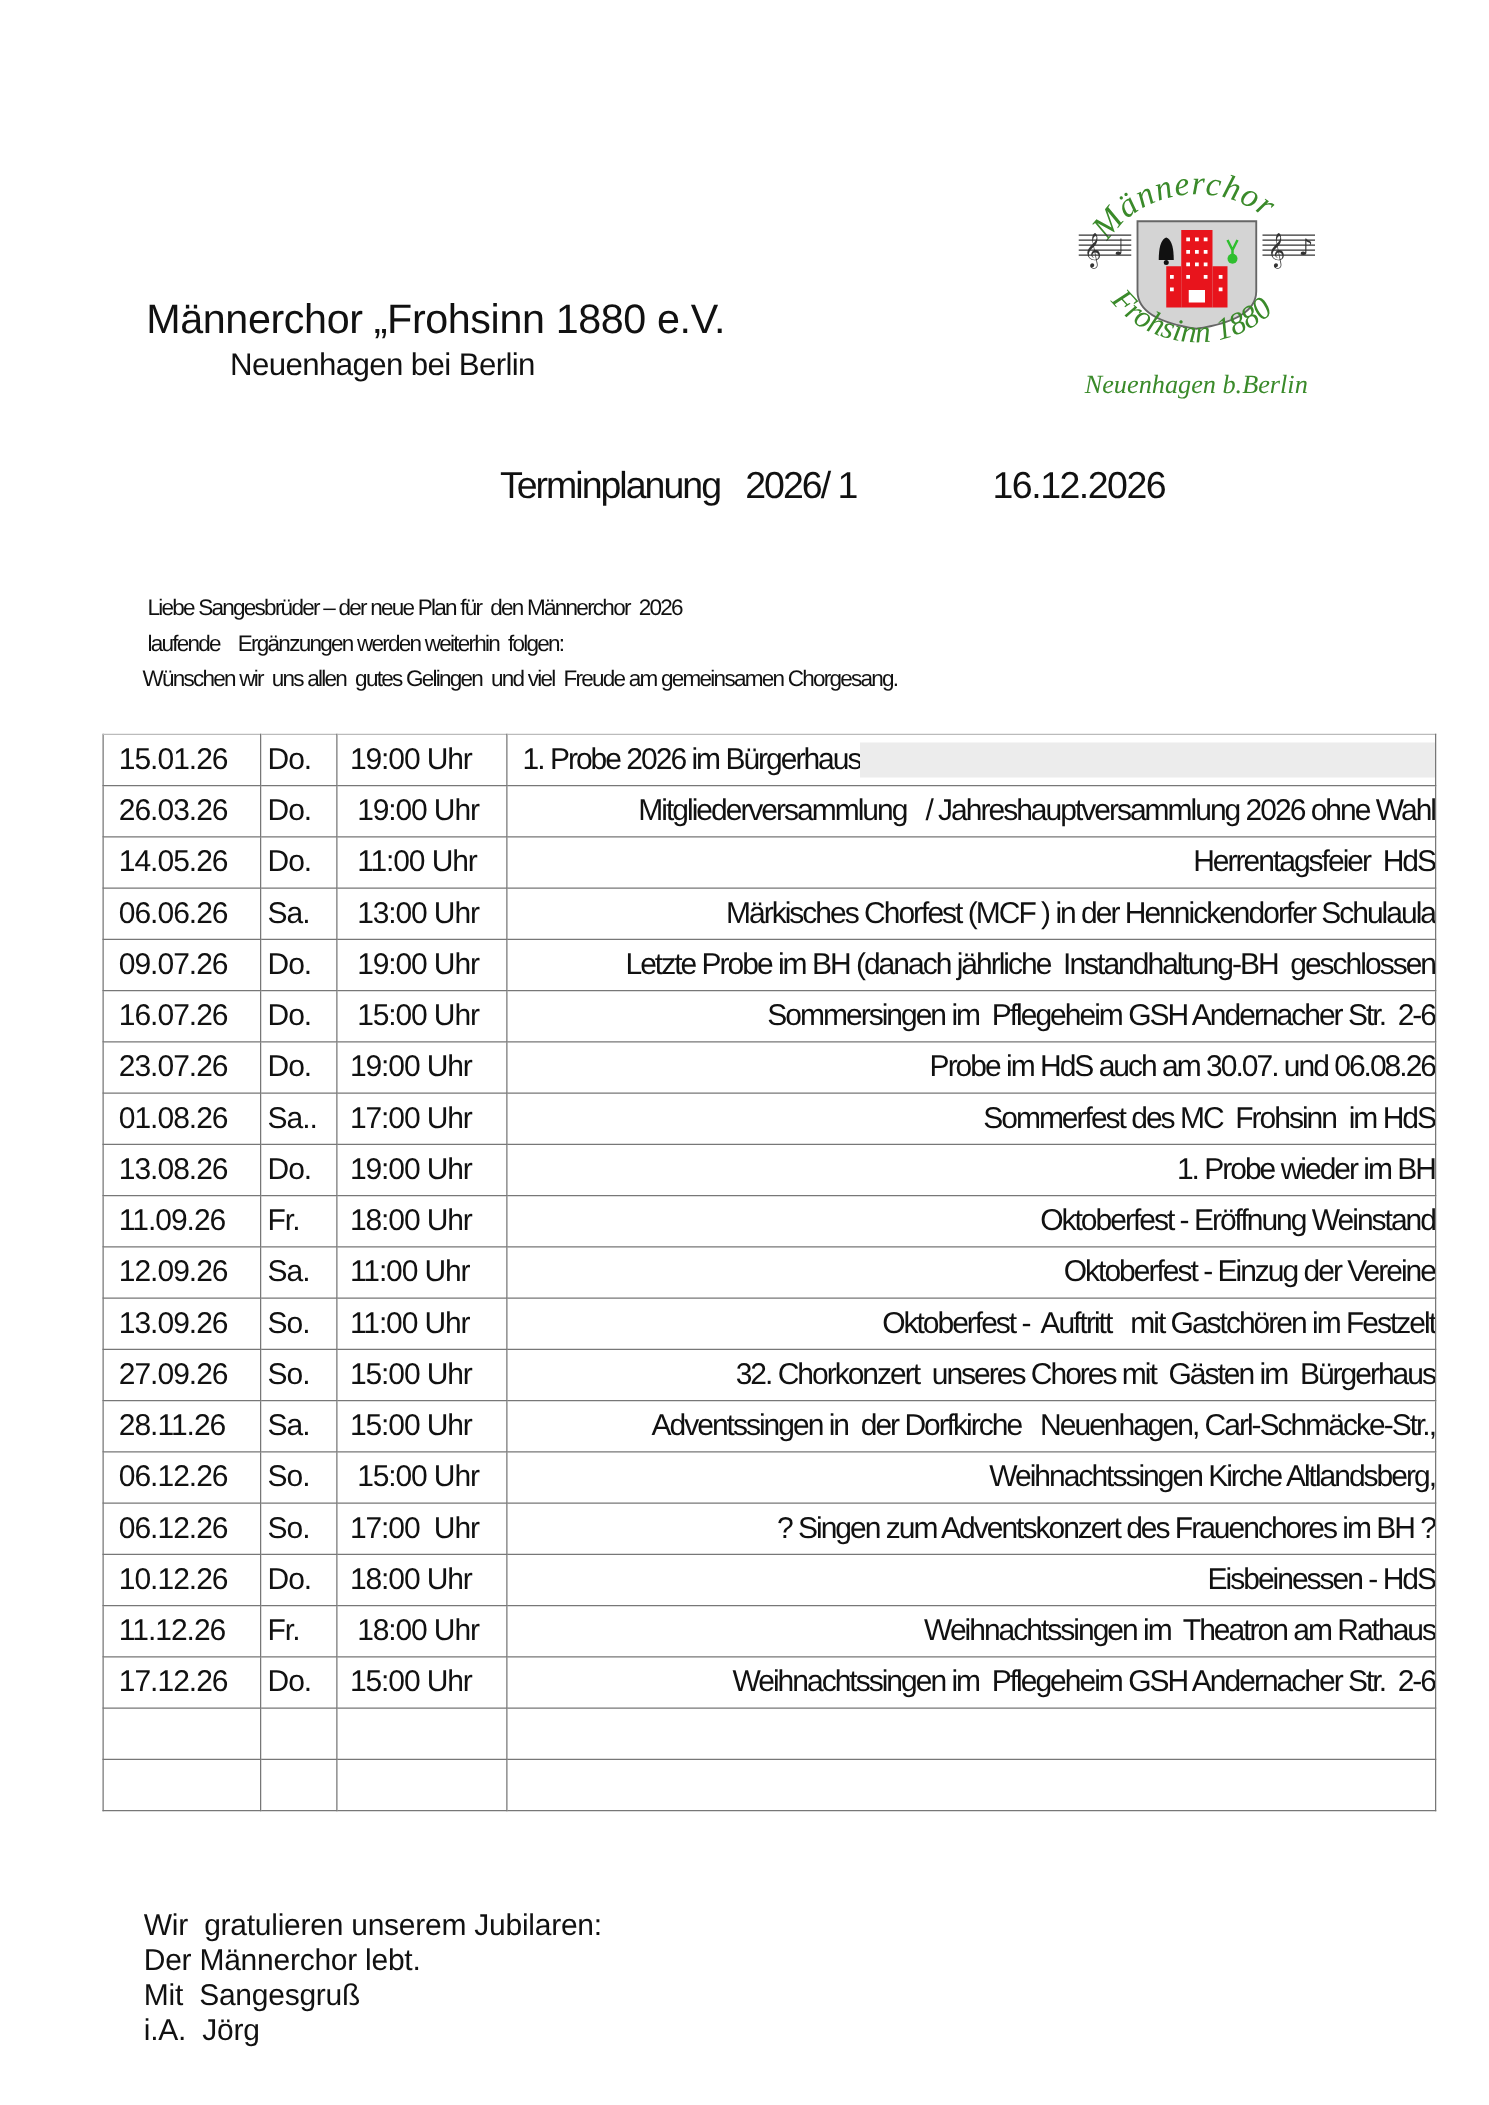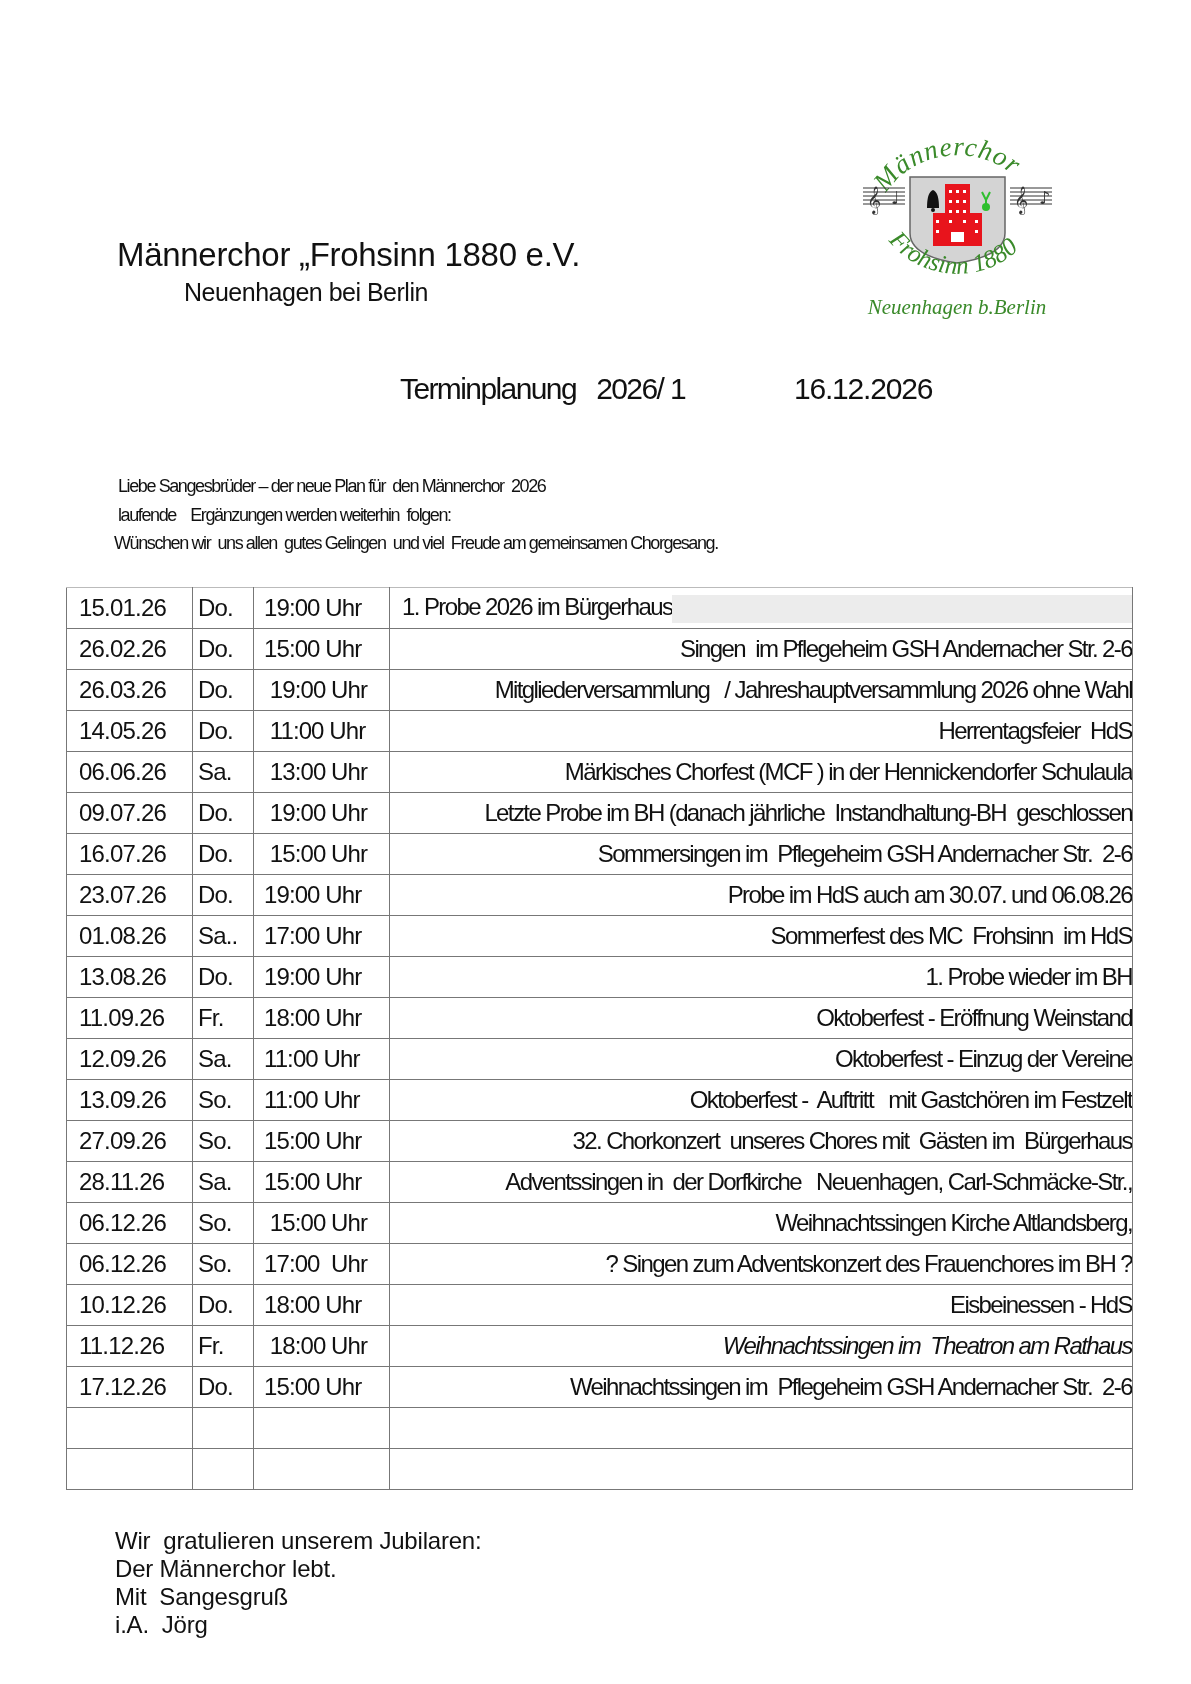--- a/index.html
+++ b/index.html
@@ -8,21 +8,21 @@
   .abs { position: absolute; white-space: nowrap; }
   .org-title { left: 117px; top: 236px; font-size: 33px; letter-spacing: -0.3px; }
   .org-sub { left: 184px; top: 278px; font-size: 25px; letter-spacing: -0.5px; }
   .plan-title { left: 400px; top: 372px; font-size: 30px; letter-spacing: -1.6px; }
   .plan-date { left: 794px; top: 372px; font-size: 30px; letter-spacing: -1.2px; }
   .intro { left: 116px; font-size: 18px; letter-spacing: -1.4px; }
   .intro.l1 { top: 476px; left: 118px; }
   .intro.l2 { top: 505px; left: 118px; }
   .intro.l3 { top: 533px; left: 114px; }
 
-  table.schedule { position: absolute; left: 66px; top: 587px; border-collapse: collapse;
+  table.schedule { position: absolute; left: 82px; top: 587px; border-collapse: collapse;
                    table-layout: fixed; width: 1067px; }
   table.schedule td { border: 1px solid #777; height: 40px; padding: 0; font-size: 24px;
                       vertical-align: middle; white-space: nowrap; overflow: hidden; }
   table.schedule tr:first-child td { border-top-color: #bbb; }
   td.c-date { width: 113px; padding-left: 12px !important; letter-spacing: -0.8px; }
   td.c-day { width: 55px; padding-left: 5px !important; letter-spacing: -0.8px; }
   td.c-time { width: 125px; padding-left: 10px !important; letter-spacing: -0.9px; }
   td.c-event { padding-left: 7px !important; letter-spacing: -1.6px; font-size: 23px; text-align: right; }
   .highlight { display: inline-block; background: #ececec; height: 28px; vertical-align: middle; }
 
@@ -111,26 +111,20 @@
 
 <table class="schedule">
   <tbody id="schedule-body">
       <tr>
         <td class="c-date" style="white-space: pre;"><span>15.01.26</span></td>
         <td class="c-day" style="white-space: pre;"><span>Do.</span></td>
         <td class="c-time" style="white-space: pre;"><span>19:00 Uhr</span></td>
         <td class="c-event" style="white-space: pre;"><span> 1. Probe 2026 im Bürgerhaus</span><span class="highlight" style="width: 462px;"></span></td>
       </tr>
       <tr>
-        <td class="c-date" style="white-space: pre;"><span>26.02.26</span></td>
-        <td class="c-day" style="white-space: pre;"><span>Do.</span></td>
-        <td class="c-time" style="white-space: pre;"><span>15:00 Uhr</span></td>
-        <td class="c-event" style="white-space: pre;"><span>Singen  im Pflegeheim GSH Andernacher Str. 2-6</span></td>
-      </tr>
-      <tr>
         <td class="c-date" style="white-space: pre;"><span>26.03.26</span></td>
         <td class="c-day" style="white-space: pre;"><span>Do.</span></td>
         <td class="c-time" style="white-space: pre;"><span> 19:00 Uhr</span></td>
         <td class="c-event" style="white-space: pre;"><span>Mitgliederversammlung   / Jahreshauptversammlung 2026 ohne Wahl</span></td>
       </tr>
       <tr>
         <td class="c-date" style="white-space: pre;"><span>14.05.26</span></td>
         <td class="c-day" style="white-space: pre;"><span>Do.</span></td>
         <td class="c-time" style="white-space: pre;"><span> 11:00 Uhr</span></td>
         <td class="c-event" style="white-space: pre;"><span>Herrentagsfeier  HdS</span></td>
@@ -216,21 +210,21 @@
       <tr>
         <td class="c-date" style="white-space: pre;"><span>10.12.26</span></td>
         <td class="c-day" style="white-space: pre;"><span>Do.</span></td>
         <td class="c-time" style="white-space: pre;"><span>18:00 Uhr</span></td>
         <td class="c-event" style="white-space: pre;"><span>Eisbeinessen - HdS</span></td>
       </tr>
       <tr>
         <td class="c-date" style="white-space: pre;"><span>11.12.26</span></td>
         <td class="c-day" style="white-space: pre;"><span>Fr.</span></td>
         <td class="c-time" style="white-space: pre;"><span> 18:00 Uhr</span></td>
-        <td class="c-event" style="white-space: pre; font-style: italic;"><span>Weihnachtssingen im  Theatron am Rathaus</span></td>
+        <td class="c-event" style="white-space: pre;"><span>Weihnachtssingen im  Theatron am Rathaus</span></td>
       </tr>
       <tr>
         <td class="c-date" style="white-space: pre;"><span>17.12.26</span></td>
         <td class="c-day" style="white-space: pre;"><span>Do.</span></td>
         <td class="c-time" style="white-space: pre;"><span>15:00 Uhr</span></td>
         <td class="c-event" style="white-space: pre;"><span>Weihnachtssingen im  Pflegeheim GSH Andernacher Str.  2-6</span></td>
       </tr>
       <tr>
         <td class="c-date" style="white-space: pre;"><span></span></td>
         <td class="c-day" style="white-space: pre;"><span></span></td>

